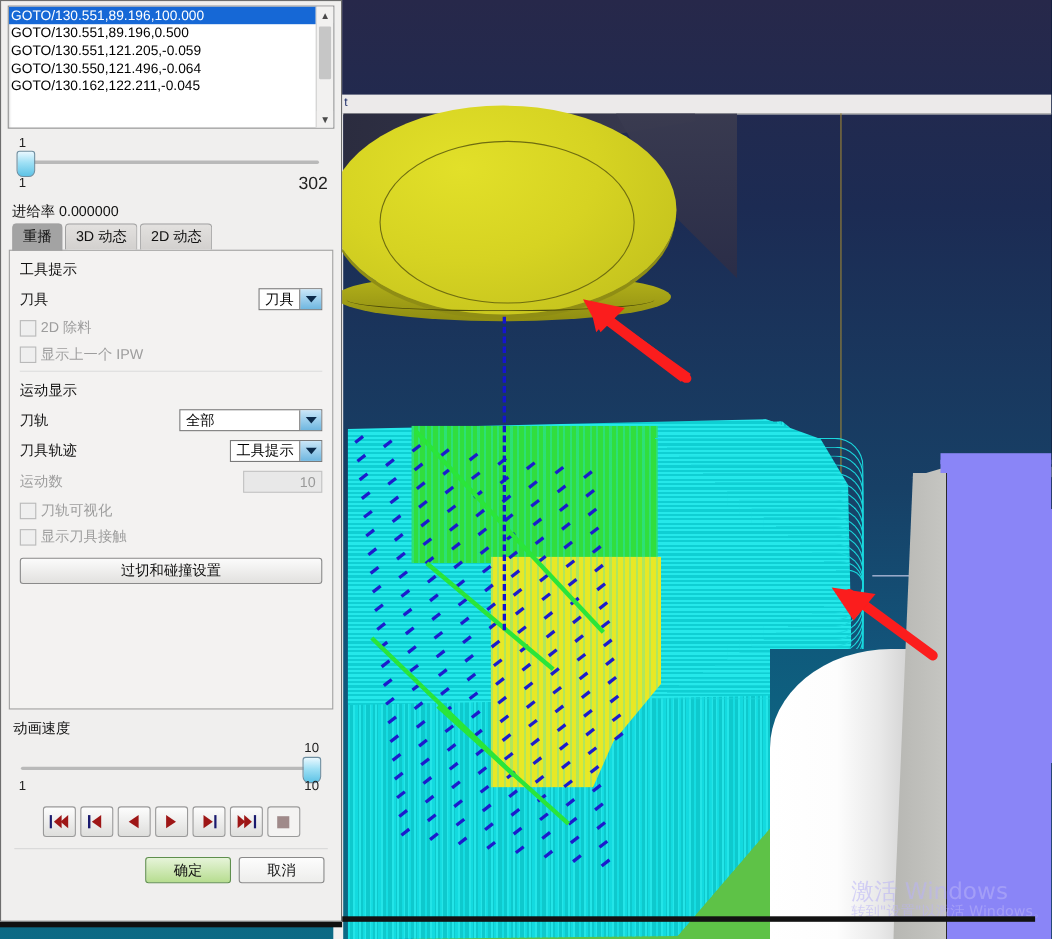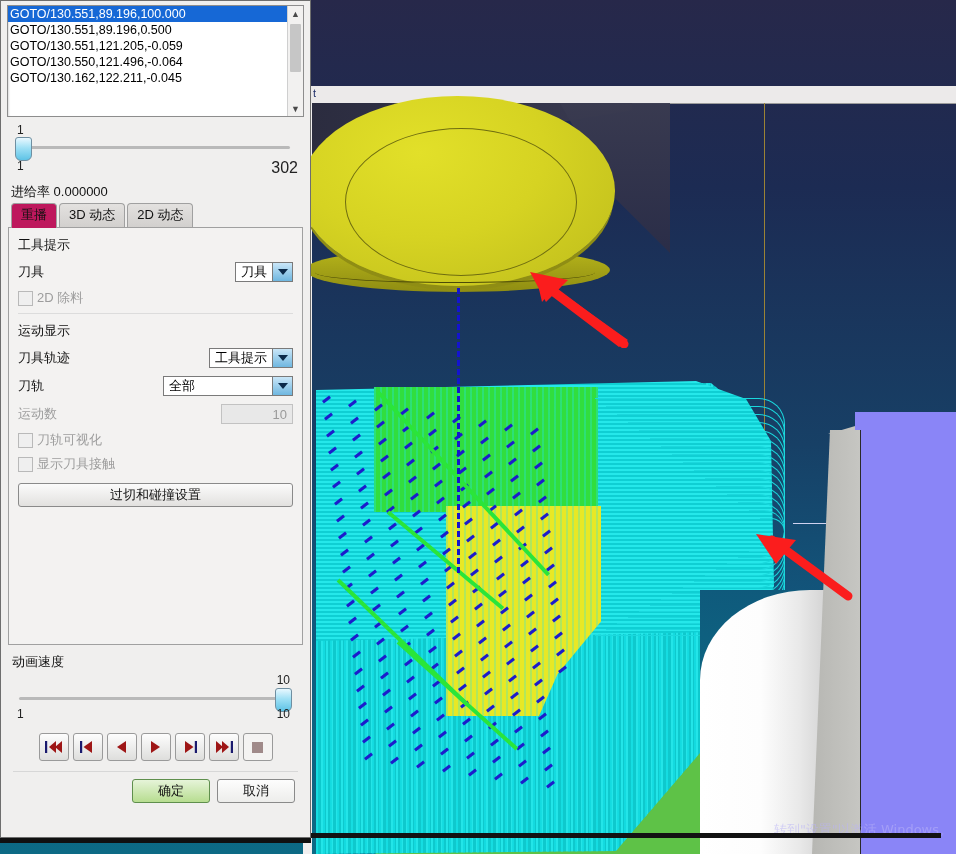--- a/index.html
+++ b/index.html
@@ -141,21 +141,21 @@
     background:linear-gradient(180deg,#e9f8ff 0%,#9fe0f5 45%,#5ec3e6 100%);}
   .seq-min{position:absolute;left:10px;top:36px;font-size:12px;color:#222;}
   .seq-max{position:absolute;right:6px;top:36px;font-size:16px;color:#222;}
 
   .feed{font-size:13px;color:#111;margin:2px 0 4px 4px;}
 
   .tabs{display:flex;align-items:flex-end;height:22px;padding-left:4px;position:relative;z-index:2;}
   .tab{border:1px solid #a0a0a0;border-bottom:none;border-radius:4px 4px 0 0;
     padding:2px 9px 3px 9px;font-size:13px;color:#111;margin-right:2px;
     background:linear-gradient(180deg,#e3e1df,#d2d0ce);}
-  .tab.active{background:#be185d;padding-bottom:4px;position:relative;top:1px;}
+  .tab.active{background:#a3a3a3;padding-bottom:4px;position:relative;top:1px;}
 
   .panel{border:1px solid #a0a0a0;background:#f3f2f1;height:418px;margin:0 1px;position:relative;
     padding:8px 9px 0 9px;box-sizing:border-box;}
   .grp-title{font-size:13px;color:#111;margin-bottom:7px;}
   .row{display:flex;align-items:center;height:22px;margin-bottom:6px;}
   .row .lab{font-size:13px;color:#111;flex:0 0 auto;}
   .row .lab.dim{color:#9d9d9d;}
   .spacer{flex:1 1 auto;}
 
   .combo{display:flex;align-items:stretch;border:1px solid #7a7a7a;background:#fff;height:20px;
@@ -475,20 +475,21 @@
       <path d="M24 16 L104 76" stroke="#fb1d1d" stroke-width="9" stroke-linecap="round"></path>
       <path d="M10 4 L48 12 L26 34 Z" fill="#fb1d1d"></path>
     </svg>
 
     <svg class="arrow" style="left:752px;top:528px;" width="110" height="75" viewBox="0 0 110 75">
       <path d="M20 12 L96 68" stroke="#fb1d1d" stroke-width="9" stroke-linecap="round"></path>
       <path d="M4 6 L44 12 L24 36 Z" fill="#fb1d1d"></path>
     </svg>
 
     <div class="wm">
+      <div class="l1">激活 Windows</div>
       <div class="l2">转到"设置"以激活 Windows。</div>
     </div>
   </div>
 
   <div class="dlg-shadow2"></div>
   <div class="dlg-shadow"></div>
 
   <div class="dialog">
 
 
@@ -537,48 +538,52 @@
             <span class="btn">
                 <span class="caret"></span>
               </span>
           </span>
         </div>
 
         <div class="chk">
           <span class="box"></span>
           <span class="txt">2D 除料</span>
         </div>
+        <div class="chk">
+          <span class="box"></span>
+          <span class="txt">显示上一个 IPW</span>
+        </div>
 
         <div class="hr"></div>
 
         <div class="grp-title">运动显示</div>
+
+        <div class="row">
+          <span class="lab">刀轨</span>
+          <span class="spacer"></span>
+          <span class="combo" style="width:130px">
+            <span class="val" style="flex:1">全部</span>
+            <span class="btn">
+                <span class="caret"></span>
+              </span>
+          </span>
+        </div>
 
         <div class="row">
           <span class="lab">刀具轨迹</span>
           <span class="spacer"></span>
           <span class="combo">
             <span class="val">工具提示</span>
             <span class="btn">
                 <span class="caret"></span>
               </span>
           </span>
         </div>
 
         <div class="row">
-          <span class="lab">刀轨</span>
-          <span class="spacer"></span>
-          <span class="combo" style="width:130px">
-            <span class="val" style="flex:1">全部</span>
-            <span class="btn">
-                <span class="caret"></span>
-              </span>
-          </span>
-        </div>
-
-        <div class="row">
           <span class="lab dim">运动数</span>
           <span class="spacer"></span>
           <span class="numfield">10</span>
         </div>
 
         <div class="chk">
           <span class="box"></span>
           <span class="txt">刀轨可视化</span>
         </div>
         <div class="chk">

